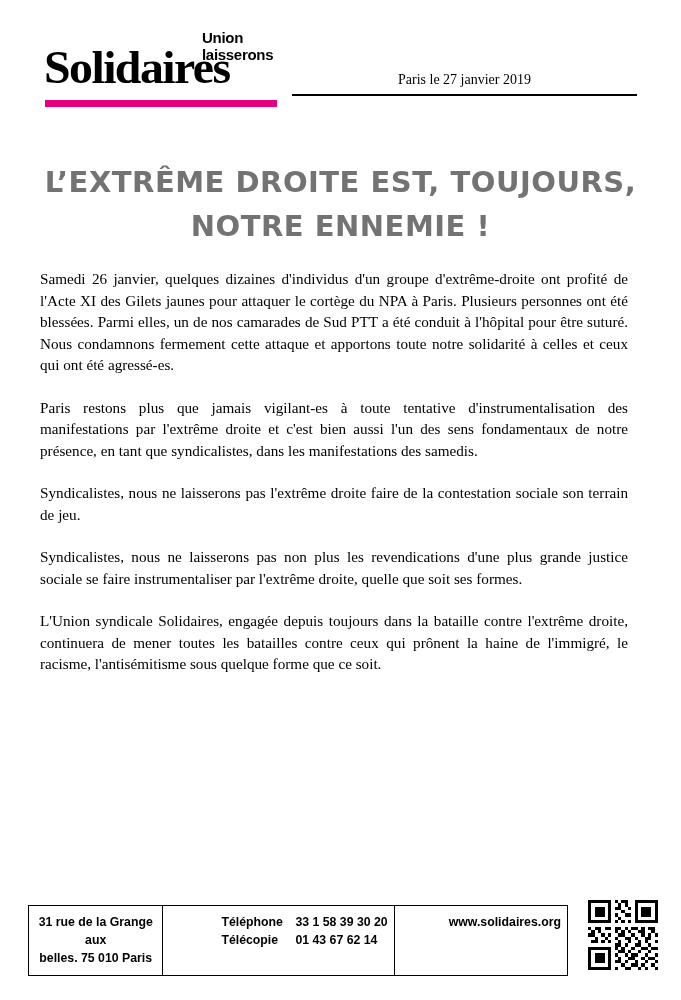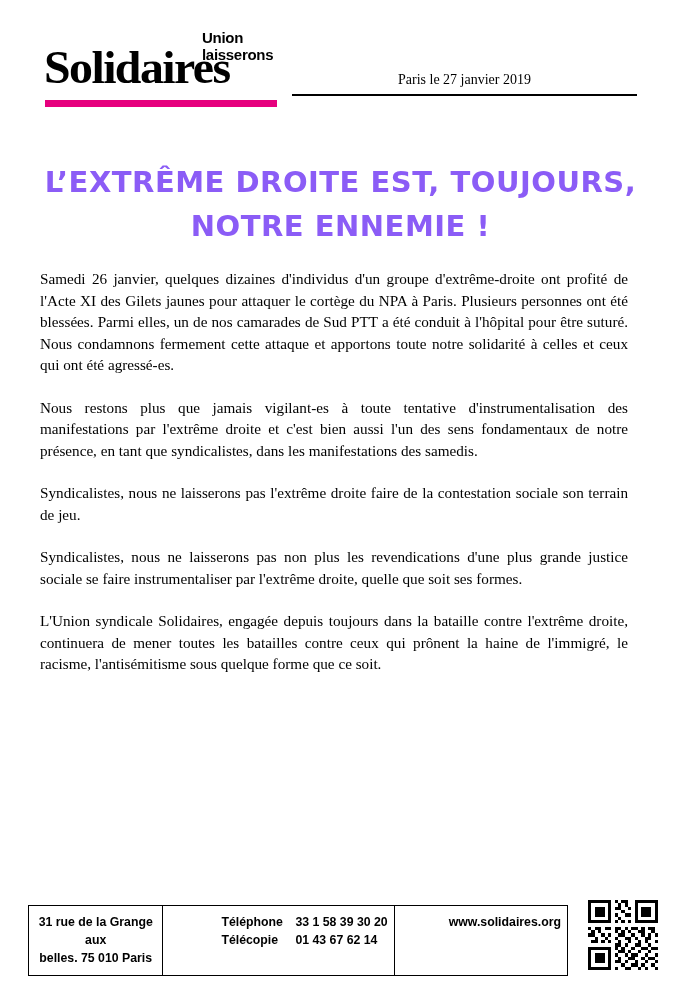--- a/index.html
+++ b/index.html
@@ -96,21 +96,21 @@
     background: #000000;
   }
 
   
   .title {
     position: absolute;
     top: 160px;
     left: 44px;
     right: 44px;
     text-align: center;
-    color: #8b5cf6;
+    color: #737373;
     font-family: "DejaVu Sans", sans-serif;
     font-weight: bold;
     font-size: 29px;
     line-height: 44px;
     letter-spacing: 0.5px;
   }
   .title .l2 {
     display: block;
   }
 
@@ -183,21 +183,21 @@
     </div>
   </div>
 
   <div class="title">
     <span class="l1">L’EXTRÊME DROITE EST, TOUJOURS,</span>
     <span class="l2">NOTRE ENNEMIE !</span>
   </div>
 
   <div class="body-text">
     <p>Samedi 26 janvier, quelques dizaines d'individus d'un groupe d'extrême-droite ont profité de l'Acte XI des Gilets jaunes pour attaquer le cortège du NPA à Paris. Plusieurs personnes ont été blessées. Parmi elles, un de nos camarades de Sud PTT a été conduit à l'hôpital pour être suturé. Nous condamnons fermement cette attaque et apportons toute notre solidarité à celles et ceux qui ont été agressé-es.</p>
-    <p>Nous restons plus que jamais vigilant-es à toute tentative d'instrumentalisation des manifestations par l'extrême droite et c'est bien aussi l'un des sens fondamentaux de notre présence, en tant que syndicalistes, dans les manifestations des samedis.</p>
+    <p>Paris restons plus que jamais vigilant-es à toute tentative d'instrumentalisation des manifestations par l'extrême droite et c'est bien aussi l'un des sens fondamentaux de notre présence, en tant que syndicalistes, dans les manifestations des samedis.</p>
     <p>Syndicalistes, nous ne laisserons pas  l'extrême droite faire de la contestation sociale son terrain de jeu.</p>
     <p>Syndicalistes, nous ne laisserons pas non plus les revendications d'une plus grande justice sociale se faire instrumentaliser par l'extrême droite, quelle que soit ses formes.</p>
     <p>L'Union syndicale Solidaires, engagée depuis toujours dans la bataille contre l'extrême droite, continuera de mener toutes les batailles contre ceux qui prônent la haine de l'immigré, le racisme, l'antisémitisme sous quelque forme que ce soit.</p>
   </div>
 
   <div class="footer">
     <div class="footer-cell fc1">
       <div>31 rue de la Grange aux</div>
       <div>belles. 75 010 Paris</div>
     </div>

